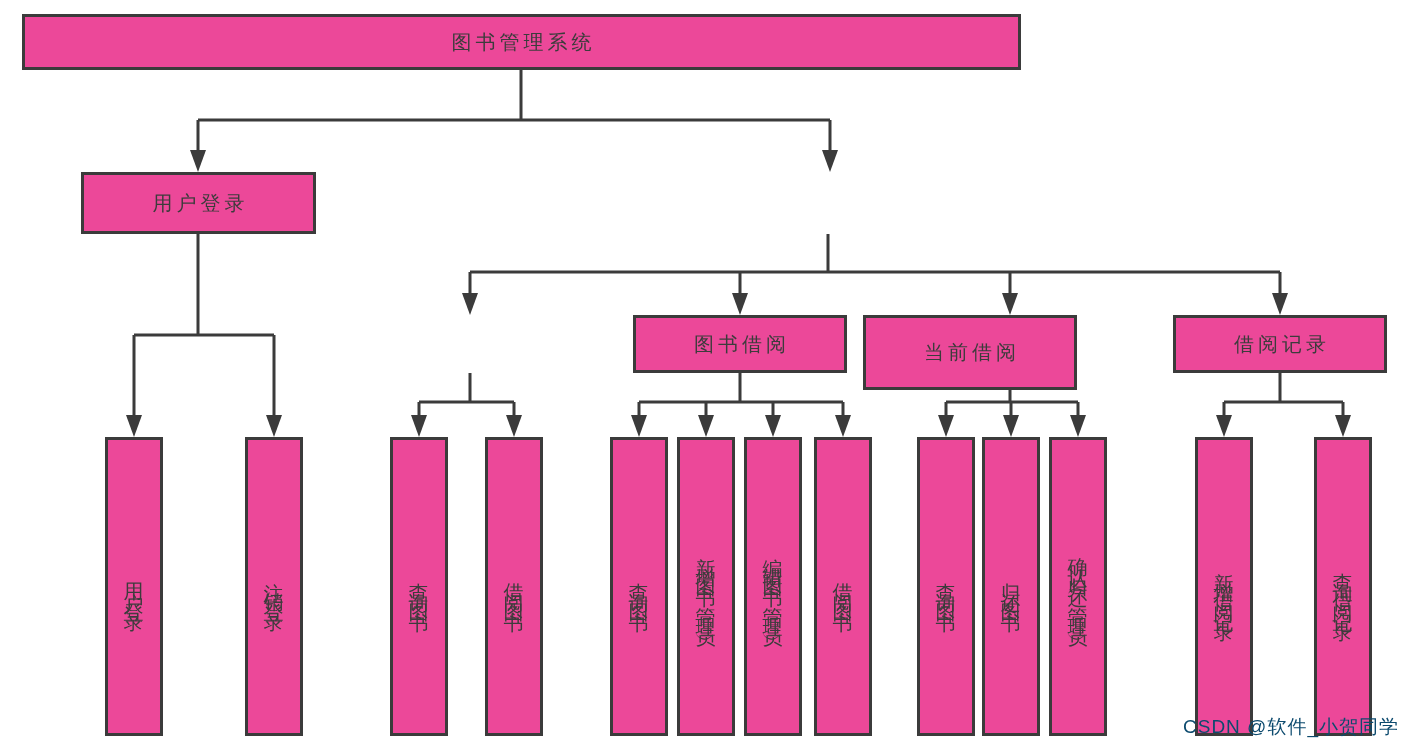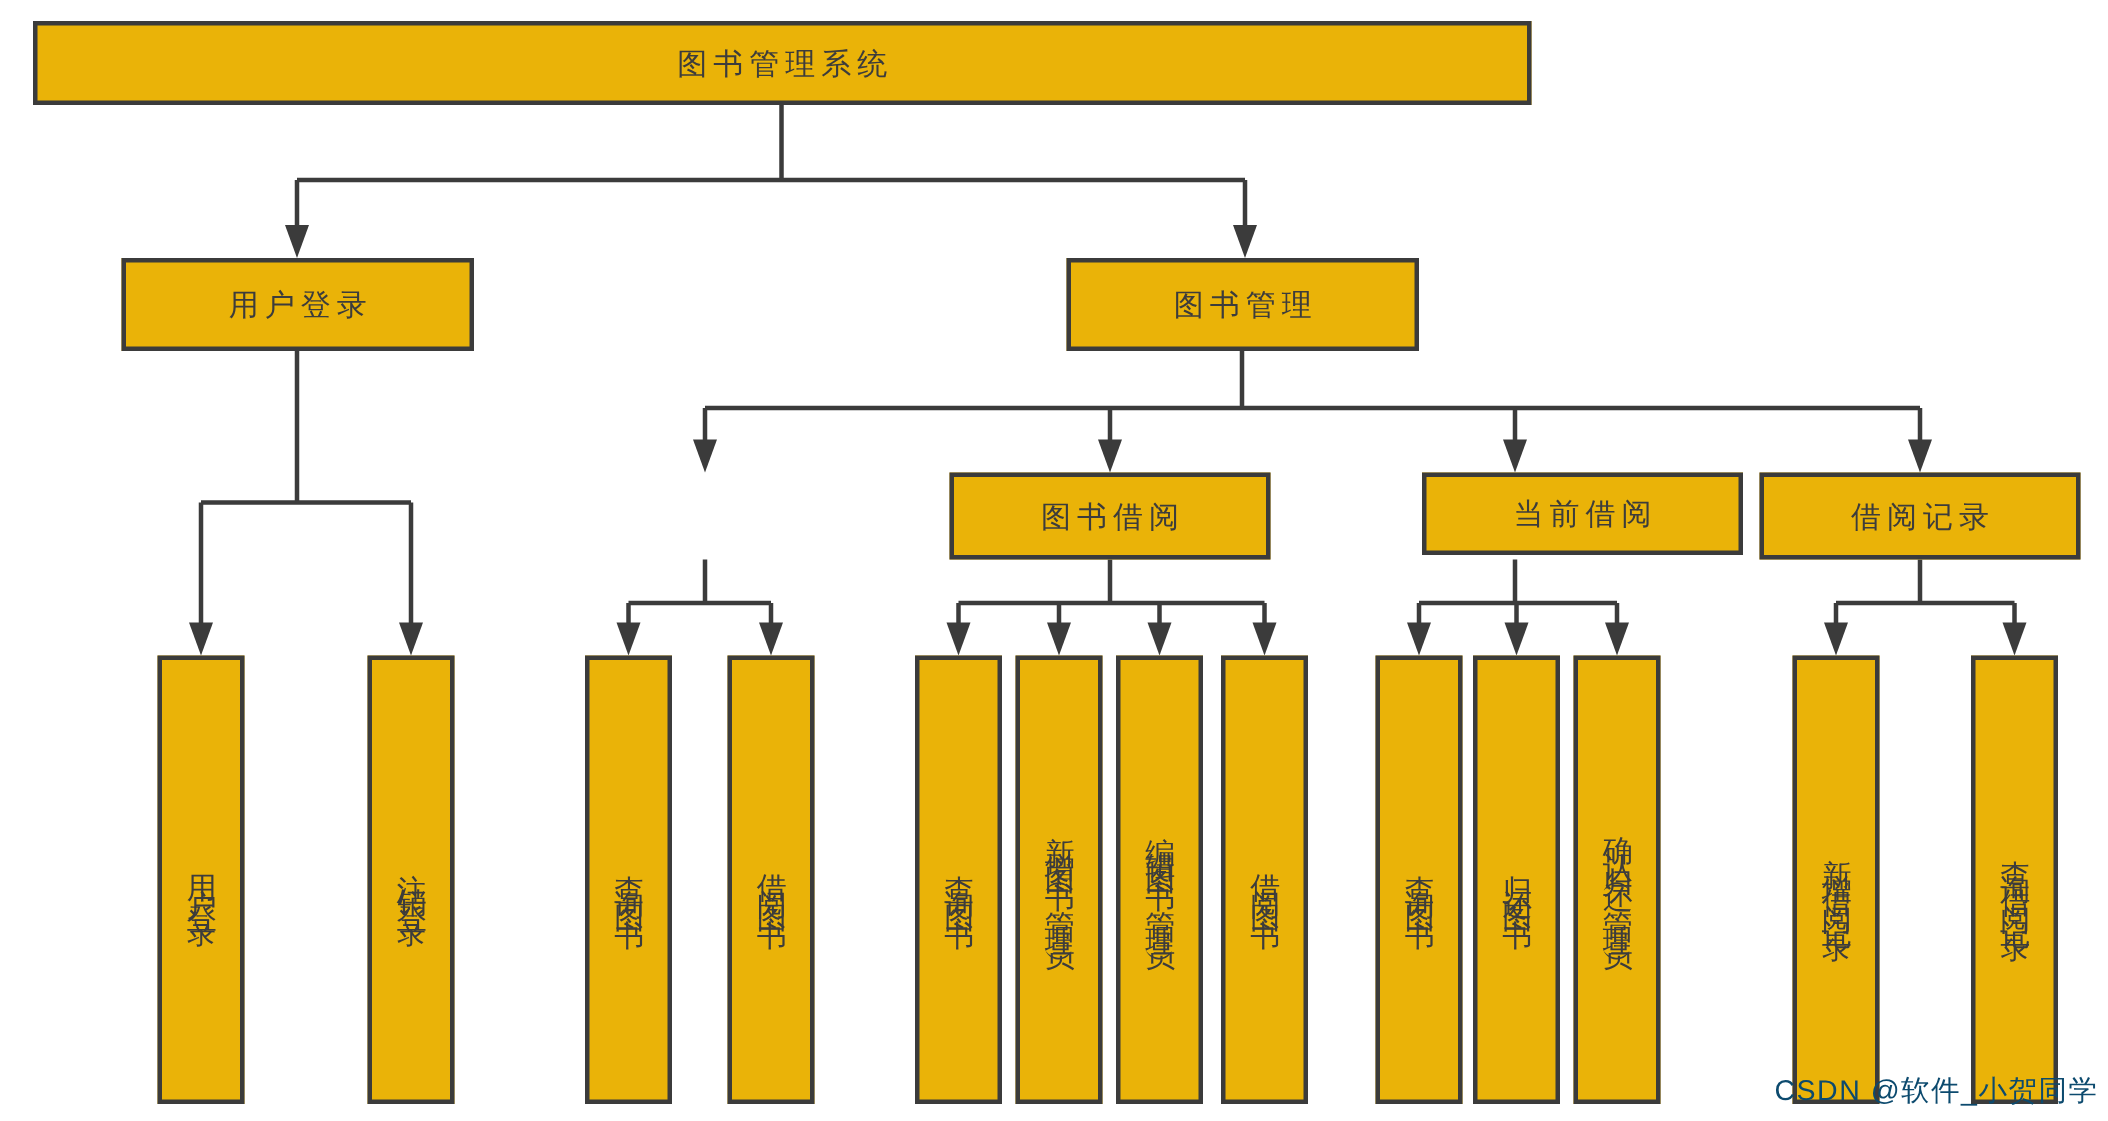--- a/index.html
+++ b/index.html
@@ -18,21 +18,21 @@
   .connectors {
     position: absolute;
     left: 0;
     top: 0;
     width: 1405px;
     height: 747px;
     z-index: 1;
   }
   .box {
     position: absolute;
-    background: #eab308;
+    background: #ec4899;
     border: 3px solid #3b3b3b;
     box-sizing: border-box;
     display: flex;
     align-items: center;
     justify-content: center;
     z-index: 2;
   }
   .hlabel {
     font-size: 20px;
     letter-spacing: 4px;
@@ -109,28 +109,25 @@
     </g>
   </svg>
 
   <div class="box" style="left:22px; top:14px; width:999px; height:56px;">
     <span class="hlabel">图书管理系统</span>
   </div>
 
   <div class="box" style="left:81px; top:172px; width:235px; height:62px;">
     <span class="hlabel">用户登录</span>
   </div>
-  <div class="box" style="left:711px; top:172px; width:235px; height:62px;">
-    <span class="hlabel">图书管理</span>
-  </div>
 
   <div class="box" style="left:633px; top:315px; width:214px; height:58px;">
     <span class="hlabel">图书借阅</span>
   </div>
-  <div class="box" style="left:948px; top:315px; width:214px; height:55px;">
+  <div class="box" style="left:863px; top:315px; width:214px; height:75px;">
     <span class="hlabel">当前借阅</span>
   </div>
   <div class="box" style="left:1173px; top:315px; width:214px; height:58px;">
     <span class="hlabel">借阅记录</span>
   </div>
 
   <div class="box leaf" style="left:105px;">
     <span class="vtext">用户登录</span>
   </div>
   <div class="box leaf" style="left:245px;">

